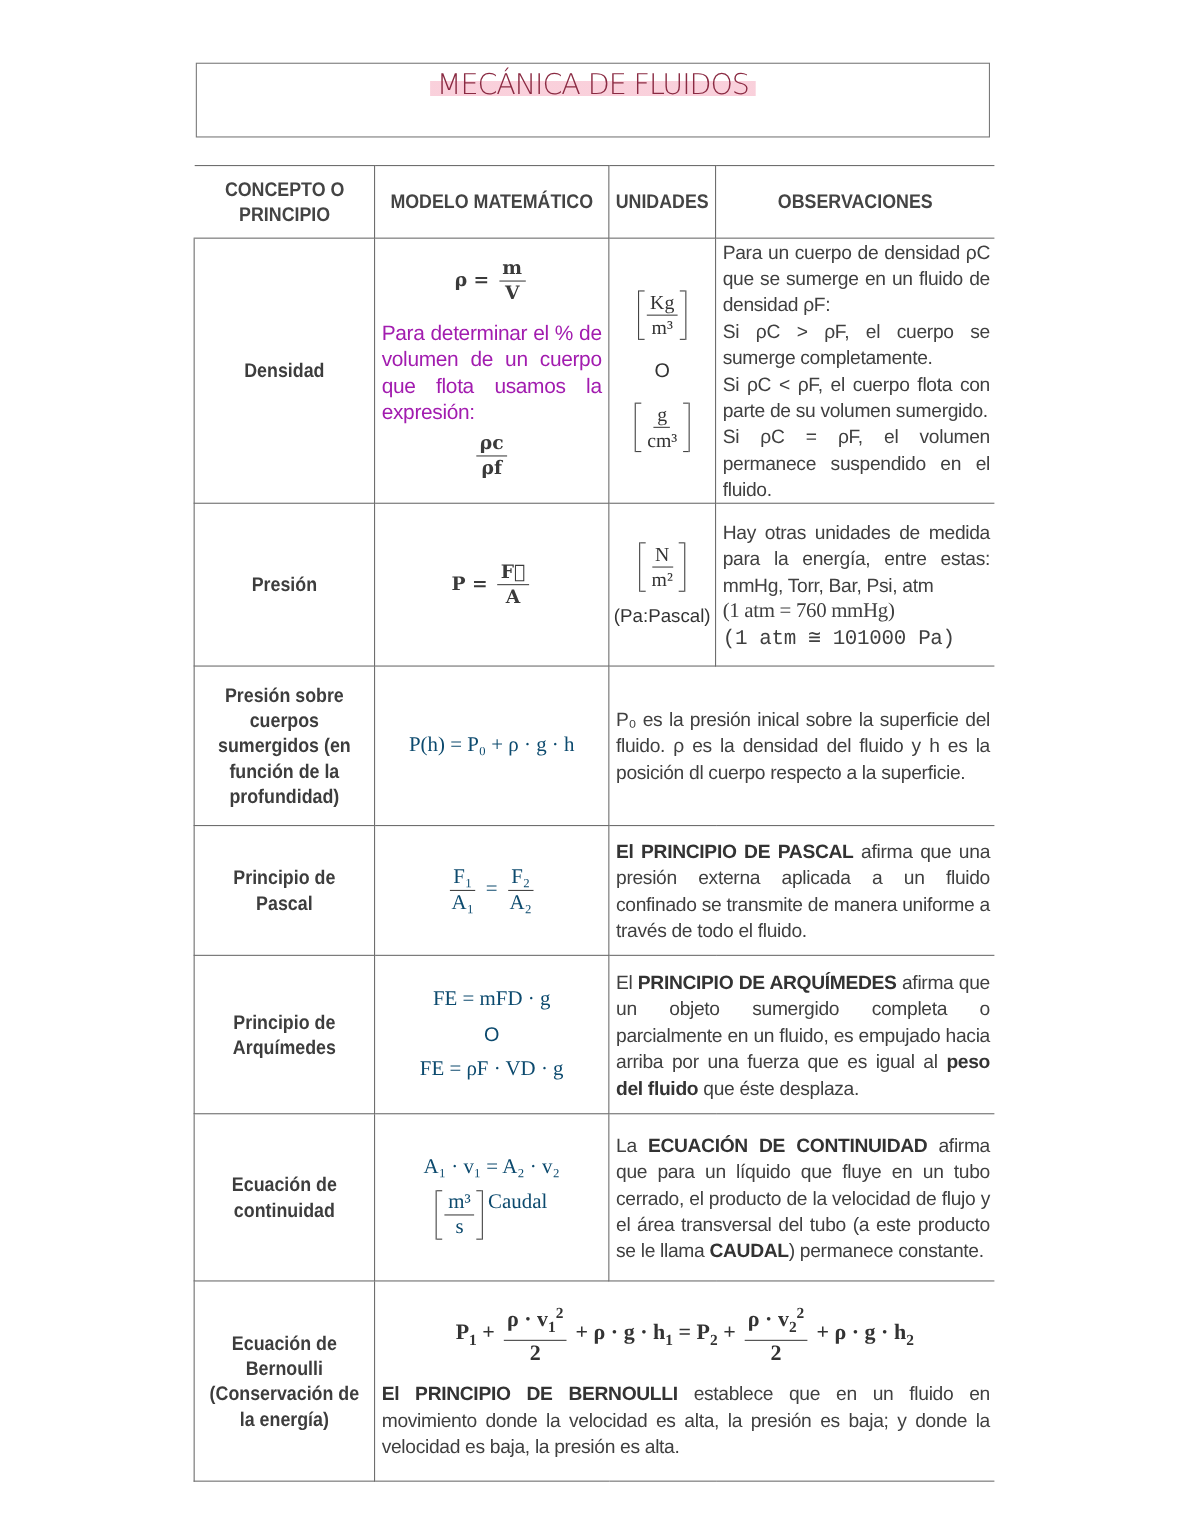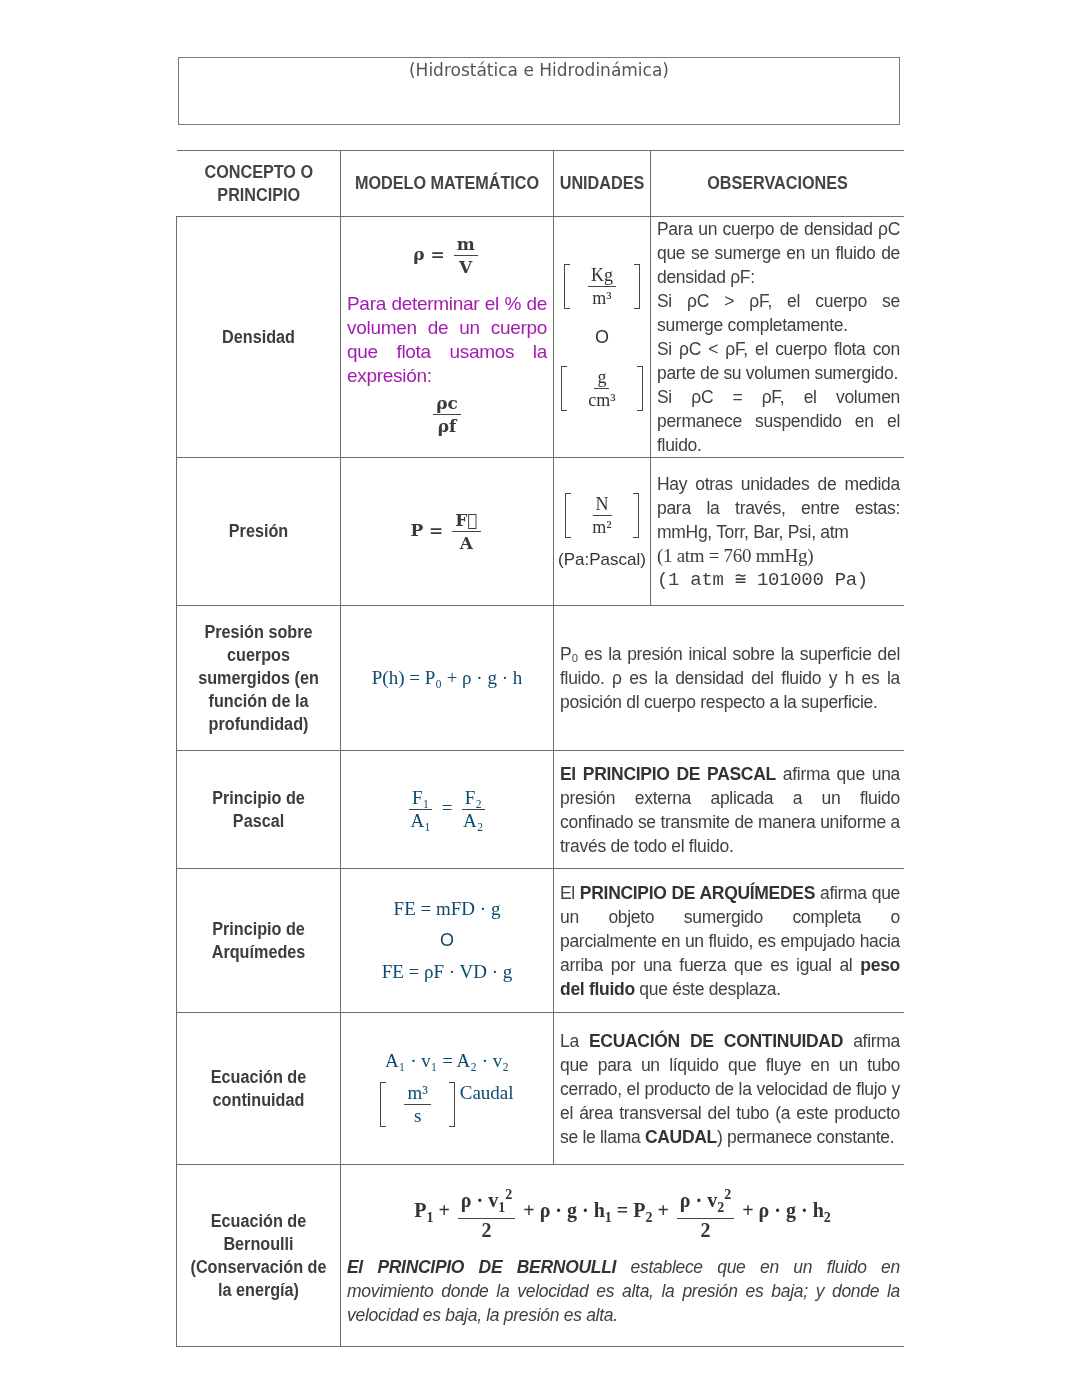--- a/index.html
+++ b/index.html
@@ -43,39 +43,39 @@
     padding:0 4px 0 6px; letter-spacing:-0.3px;
   }
   .obs b { color:#333; }
   .math { font-family:"DejaVu Serif", serif; font-weight:bold; color:#3a3a3a; text-align:center; font-size:17px; }
   .mathr { font-family:"Liberation Serif", serif; color:#0c4a6e; text-align:center; font-size:19px; }
   .frac { display:inline-flex; flex-direction:column; align-items:center; vertical-align:middle; margin:0 3px; }
   .frac .num { border-bottom:1.5px solid #444; padding:0 3px; line-height:22px; }
   .frac .den { line-height:22px; padding:0 3px; }
   .bracket {
     display:inline-flex; border-left:1.5px solid #444; border-right:1.5px solid #444;
-    padding:0 20px; position:relative;
+    padding:0 4px; position:relative;
   }
   .bracket::before, .bracket::after {
     content:""; position:absolute; top:0; bottom:0; width:5px; border-top:1.5px solid #444; border-bottom:1.5px solid #444;
   }
   .bracket::before { left:0; }
   .bracket::after { right:0; }
   .units { text-align:center; font-family:"Liberation Serif", serif; font-size:18px; color:#333; }
   .sans { font-family:"Liberation Sans", sans-serif; }
   .small-text { font-family:"Liberation Sans", sans-serif; font-size:19px; line-height:24px; color:#a21caf; text-align:justify; padding:0 6px; letter-spacing:-0.3px; }
   sub { font-size:70%; }
   sup { font-size:70%; }
   .bern { font-family:"Liberation Serif", serif; font-weight:bold; font-size:20px; text-align:center; color:#333; }
 </style>
 </head>
 <body>
 
 <div class="title-box">
-  <span class="title-sub">(Hidrostática e Hidrodinámica)</span>
+  <span class="title-main">MECÁNICA DE FLUIDOS</span>
 </div>
 
 <table class="main">
   <colgroup>
     <col class="col-concept">
       <col class="col-model">
       <col class="col-units">
       <col>
   </colgroup>
   <thead>
@@ -162,21 +162,21 @@
               <span class="frac">
                 <span class="num">N</span>
                 <span class="den">m²</span>
               </span>
             </span>
           <div class="sans" style="font-size:17px;margin-top:12px;">(Pa:Pascal)</div>
         </div>
       </td>
       <td>
         <div class="obs">
-          <div>Hay otras unidades de medida para la través, entre estas: mmHg, Torr, Bar, Psi, atm</div>
+          <div>Hay otras unidades de medida para la energía, entre estas: mmHg, Torr, Bar, Psi, atm</div>
           <div style="font-family:'Liberation Serif',serif;font-size:19px;">(1 atm = 760 mmHg)</div>
           <div style="font-family:Liberation Mono, monospace;font-size:19px;">(1 atm ≅ 101000 Pa)</div>
         </div>
       </td>
     </tr>
 
     <tr style="height:145px;">
       <td>
           <div class="concept">Presión sobre cuerpos sumergidos (en función de la profundidad)</div>
         </td>
@@ -256,17 +256,17 @@
       <td colspan="3">
         <div class="bern">
           P<sub>1</sub> + <span class="frac">
               <span class="num">ρ · v<sub>1</sub><sup>2</sup></span>
               <span class="den">2</span>
             </span> + ρ · g · h<sub>1</sub> = P<sub>2</sub> + <span class="frac">
               <span class="num">ρ · v<sub>2</sub><sup>2</sup></span>
               <span class="den">2</span>
             </span> + ρ · g · h<sub>2</sub>
         </div>
-        <div class="obs" style="margin-top:14px;font-style:italic;"><b>El PRINCIPIO DE BERNOULLI</b><span> establece que en un fluido en movimiento donde la velocidad es alta, la presión es baja; y donde la velocidad es baja, la presión es alta.</span></div>
+        <div class="obs" style="margin-top:14px;"><b>El PRINCIPIO DE BERNOULLI</b><span> establece que en un fluido en movimiento donde la velocidad es alta, la presión es baja; y donde la velocidad es baja, la presión es alta.</span></div>
       </td>
     </tr>
   </tbody>
 </table>
 
 </body></html>

